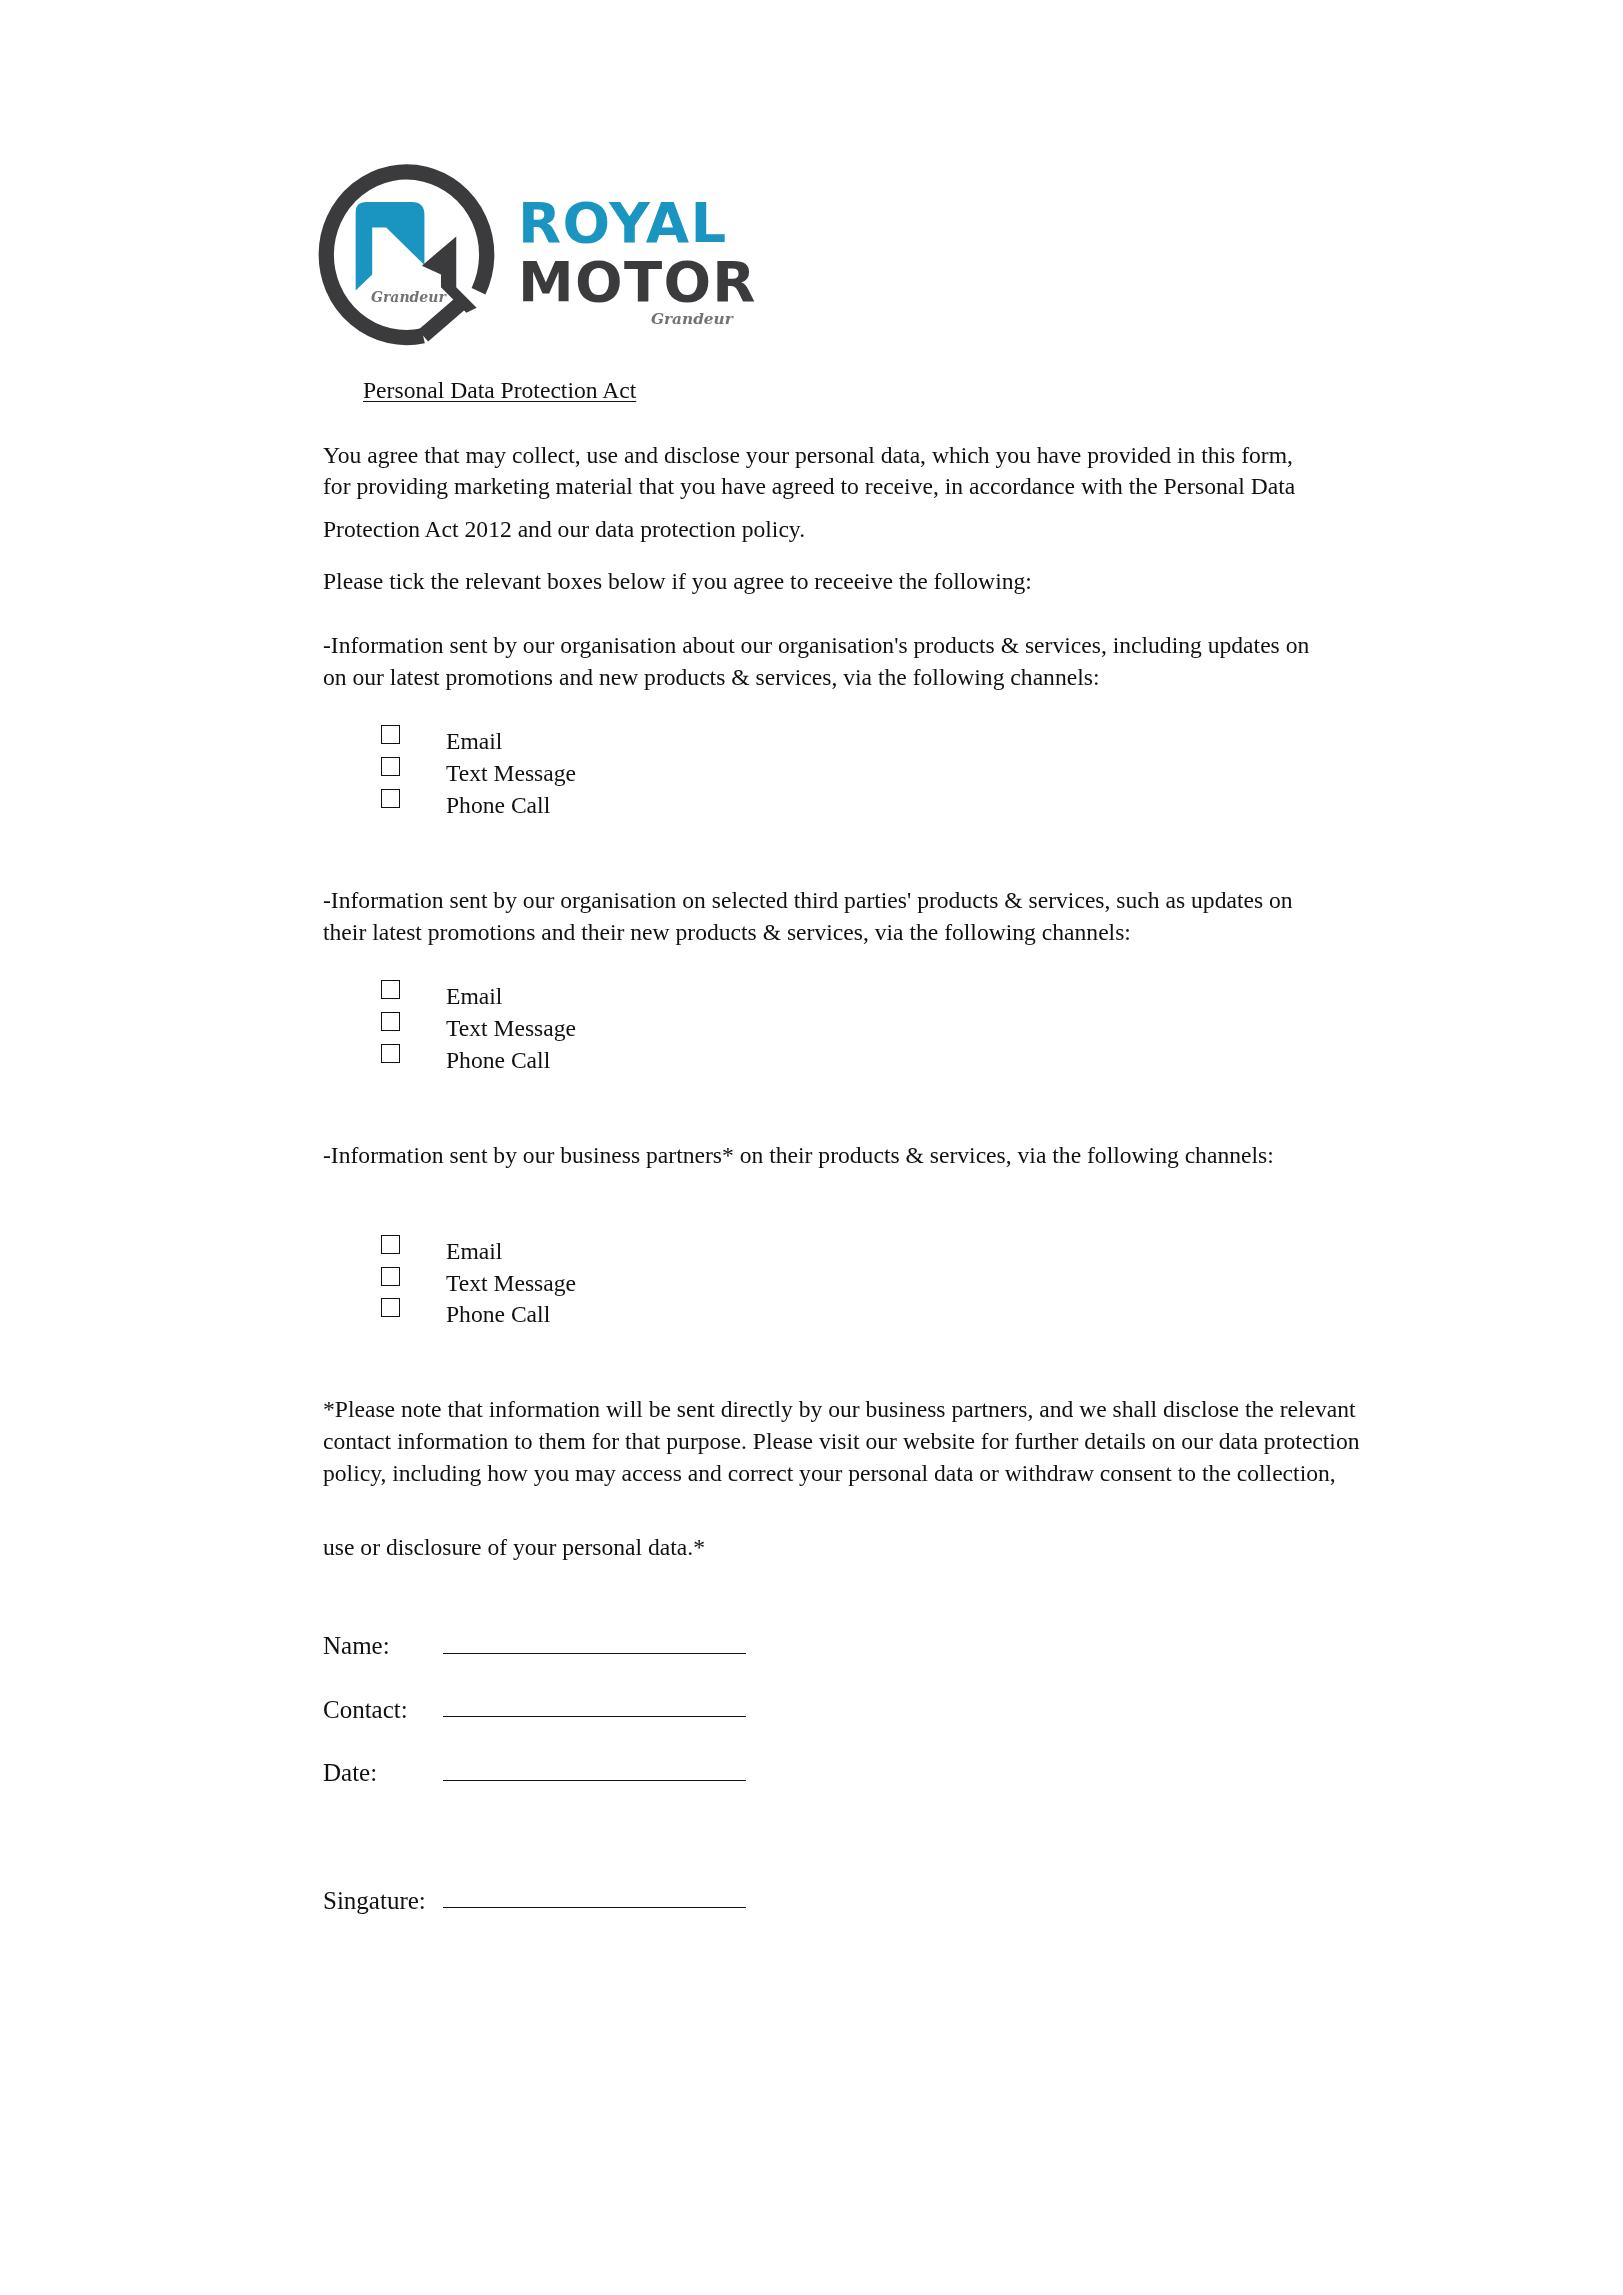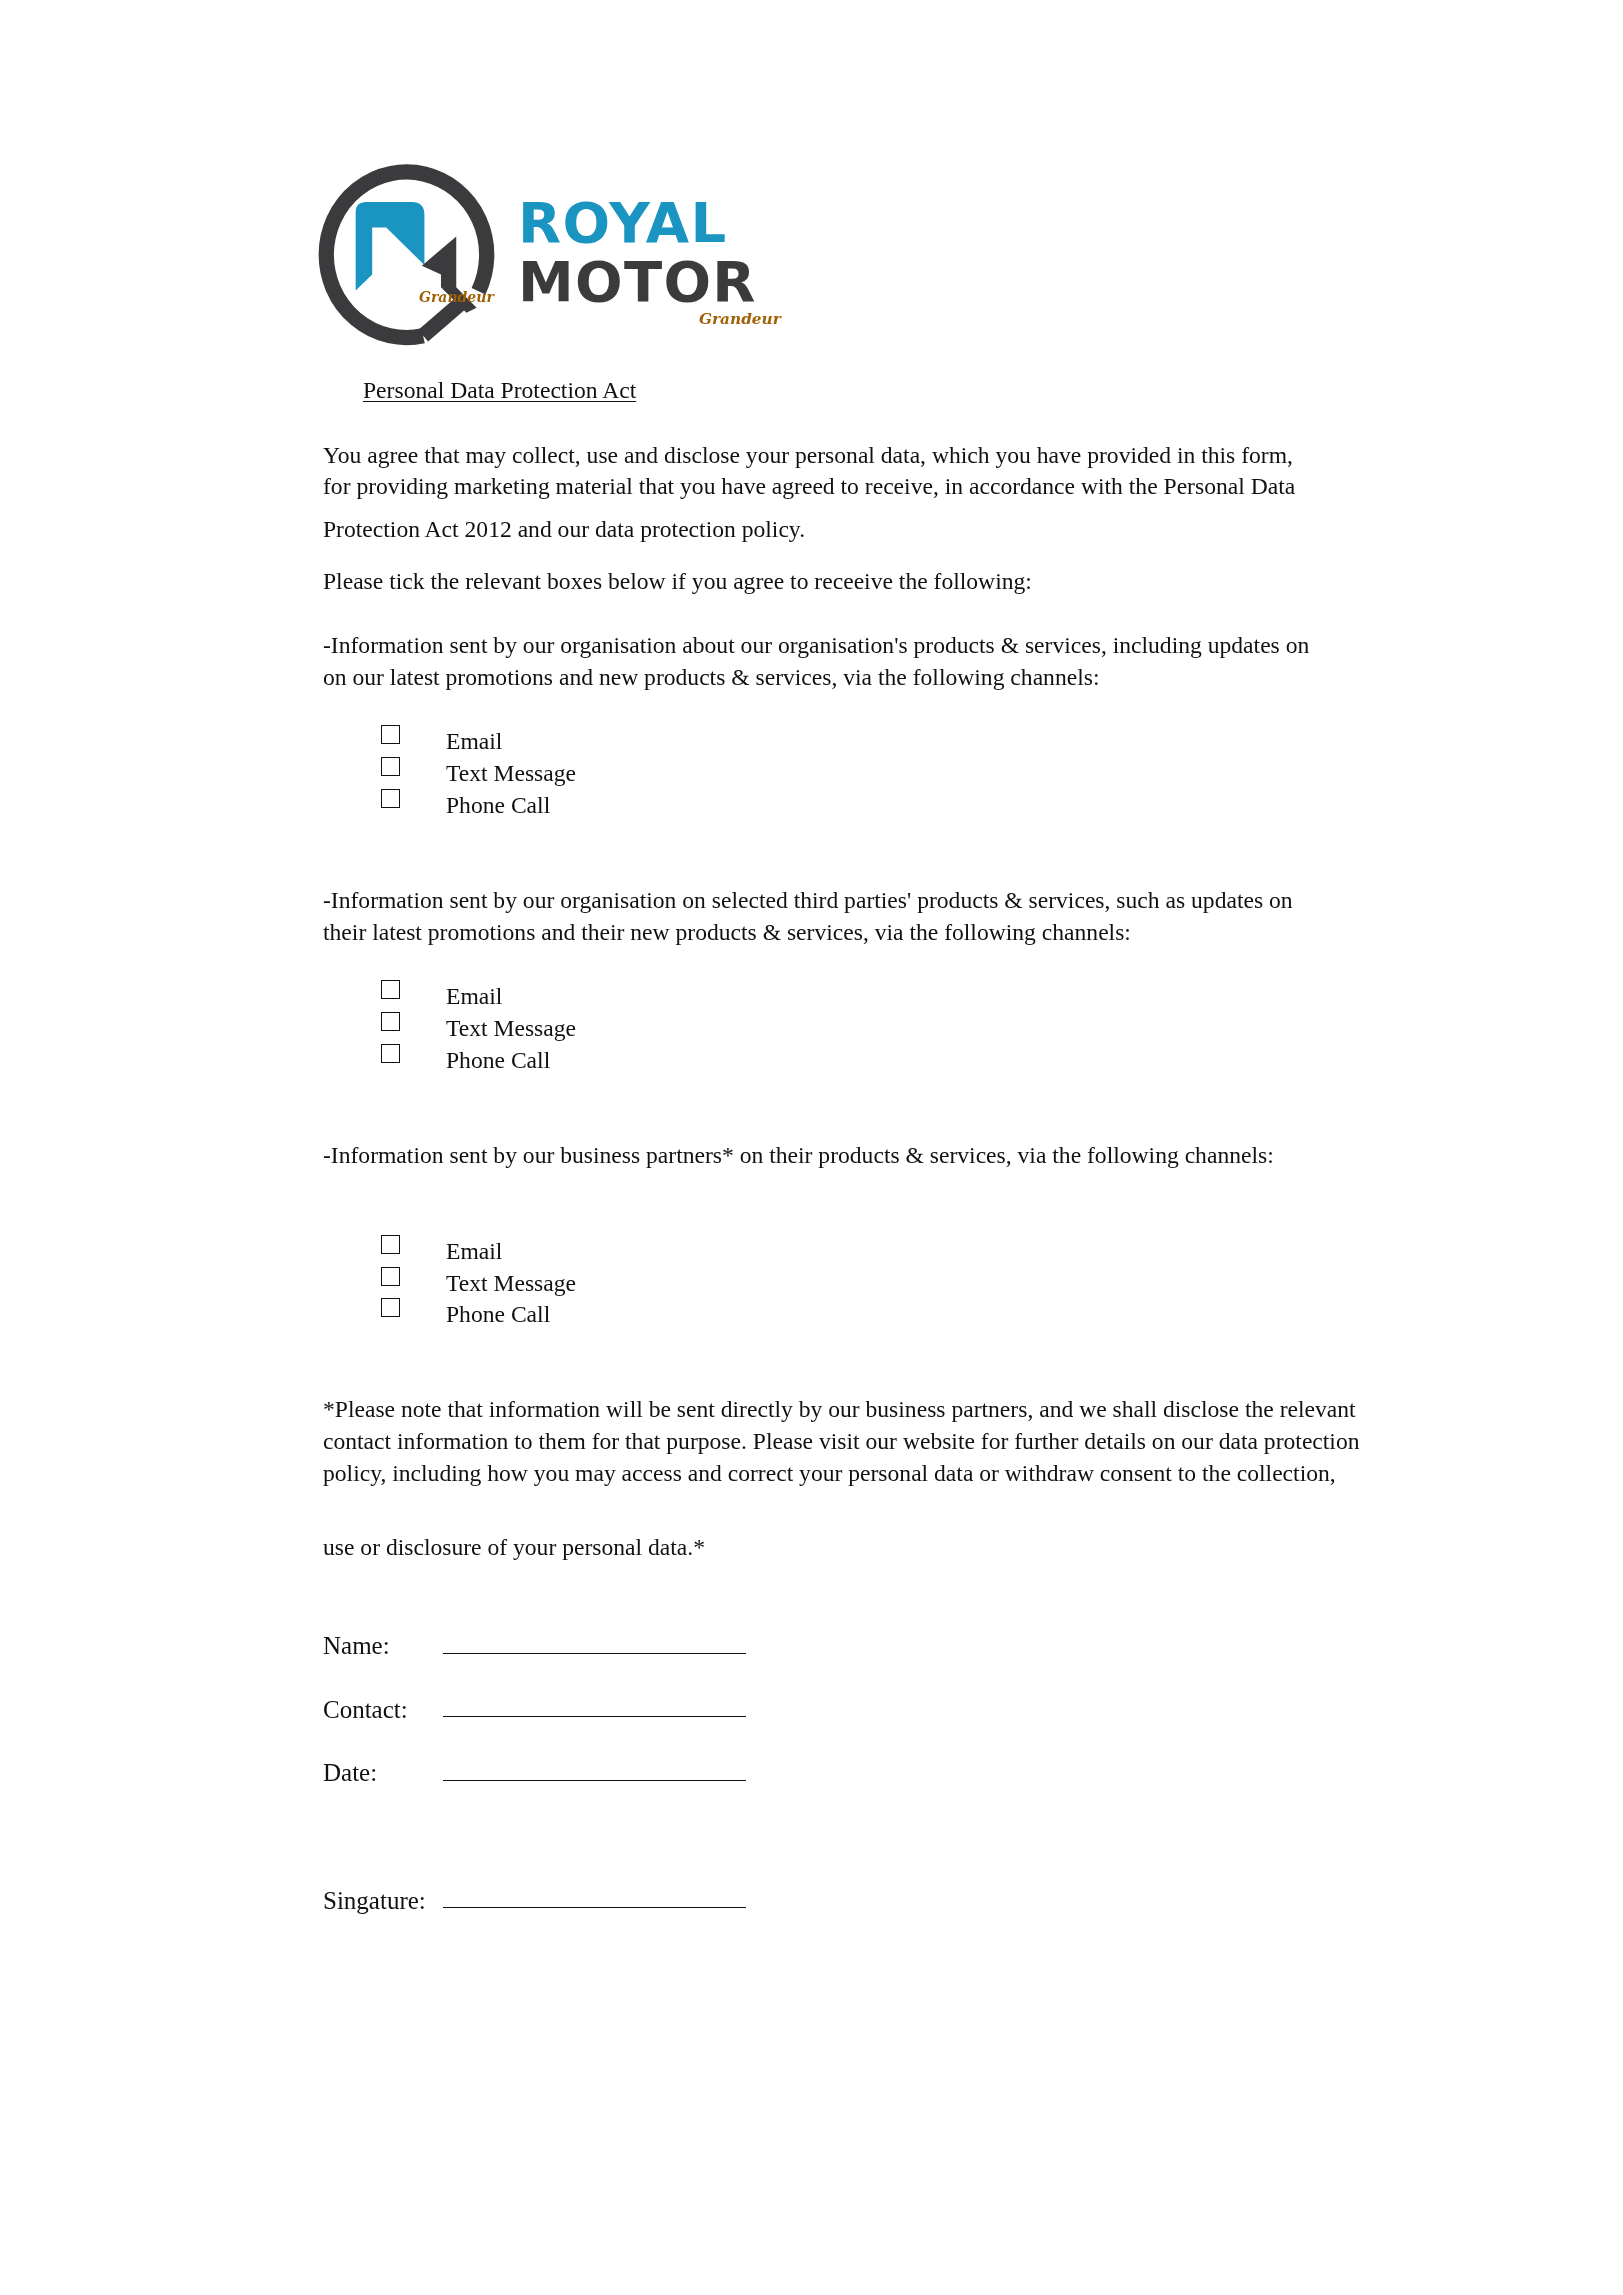--- a/index.html
+++ b/index.html
@@ -10,21 +10,21 @@
   .title { text-decoration: underline; text-underline-offset: 3.2px; text-decoration-thickness: 1.3px; }
   .cb-row { position: absolute; left: 381px; height: 28px; }
   .cb { position: absolute; left: 0; top: 1.3px; width: 19px; height: 19px; border: 1.6px solid #111; box-sizing: border-box; background: #fff; }
   .cb-label { position: absolute; left: 65px; top: 3px; font-size: 23.6px; line-height: 28px; white-space: nowrap; }
   .field-label { position: absolute; left: 323px; font-size: 25px; line-height: 28px; white-space: nowrap; }
   .field-line { position: absolute; left: 443px; width: 303px; height: 0; border-bottom: 1.9px solid #111; }
   .logo { position: absolute; left: 316px; top: 160px; width: 433px; height: 191px; }
   .logo-text { position: absolute; font-family: "DejaVu Sans", "Liberation Sans", sans-serif; font-weight: bold; letter-spacing: 1.3px; white-space: nowrap; }
   .logo-royal { left: 202px; top: 31px; font-size: 56px; line-height: 64px; color: #1a94c0; }
   .logo-motor { left: 202px; top: 90px; font-size: 56px; line-height: 64px; color: #3b3b3d; }
-  .logo-tag { position: absolute; font-family: "DejaVu Serif", serif; font-style: italic; font-weight: bold; color: #a16207; white-space: nowrap; margin-left: 48px; }
+  .logo-tag { position: absolute; font-family: "DejaVu Serif", serif; font-style: italic; font-weight: bold; color: #737373; white-space: nowrap; }
   .logo-tag-right { left: 335px; top: 150px; font-size: 15.3px; }
   .logo-tag-inner { left: 55px; top: 129px; font-size: 14px; }
 </style>
 </head>
 <body>
 
 <div class="page">
 
   <div class="logo">
     <svg width="185" height="191" viewBox="0 0 290 300" style="position:absolute;left:0;top:0;">

